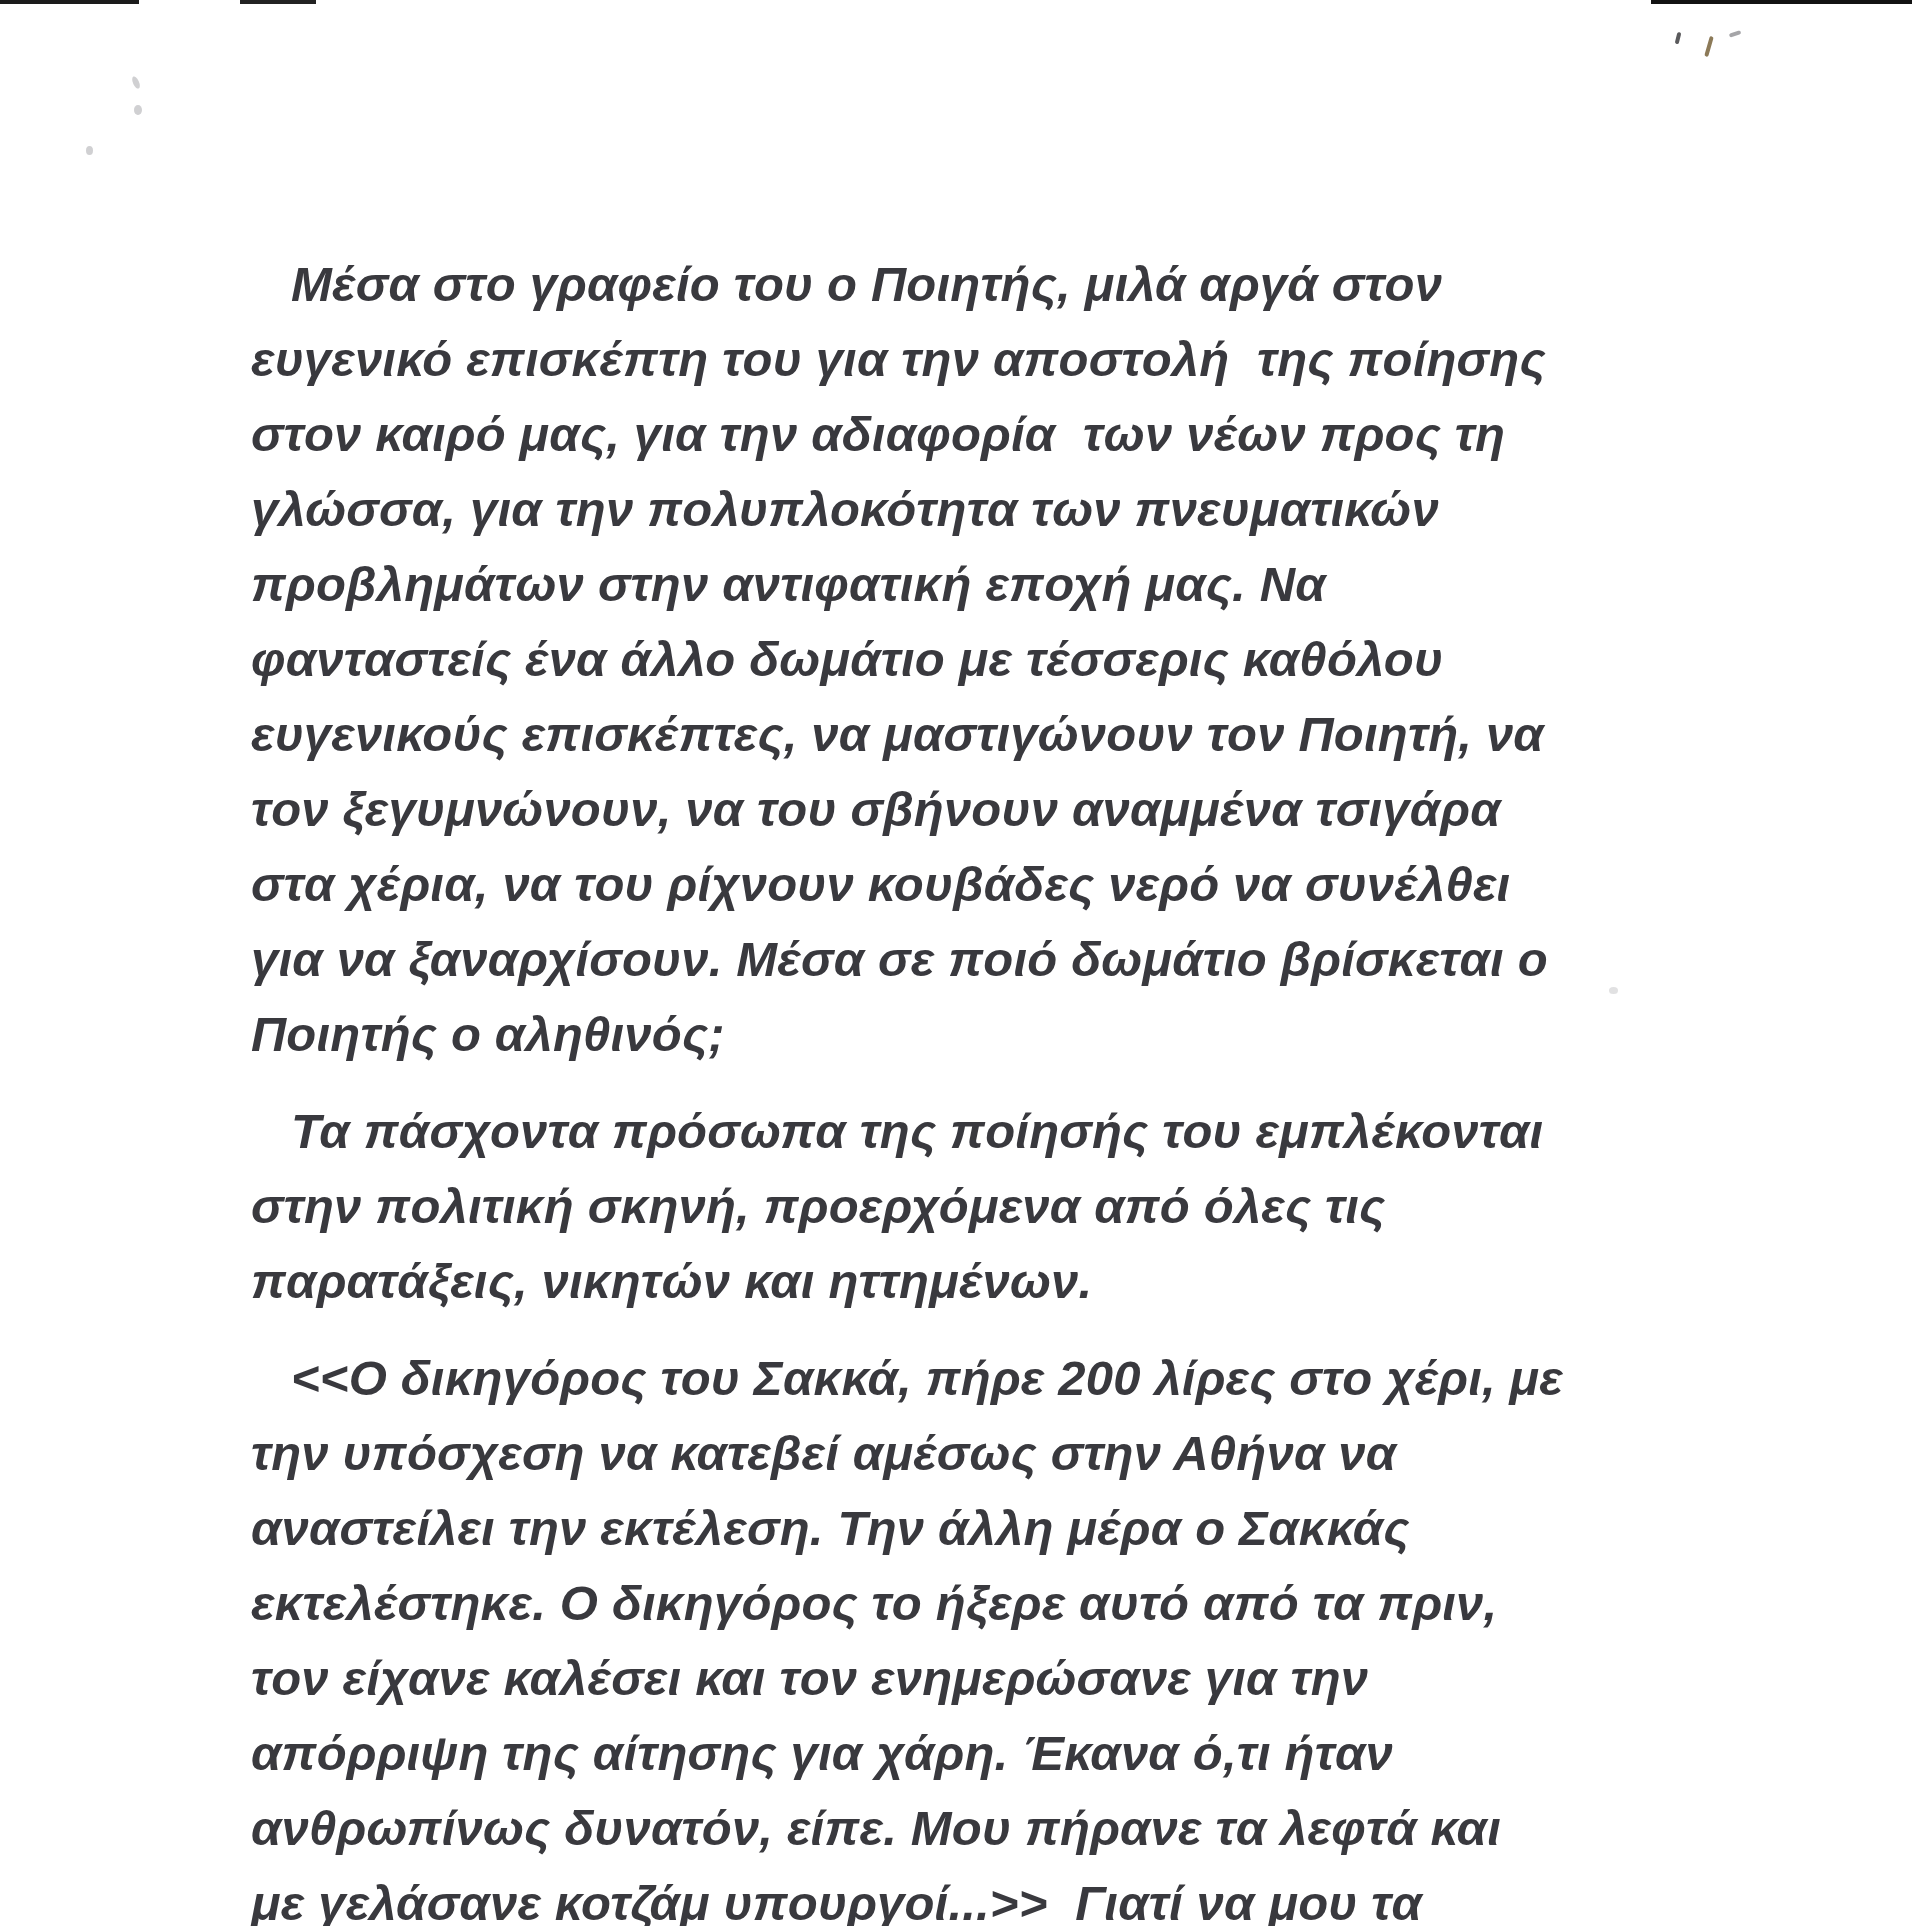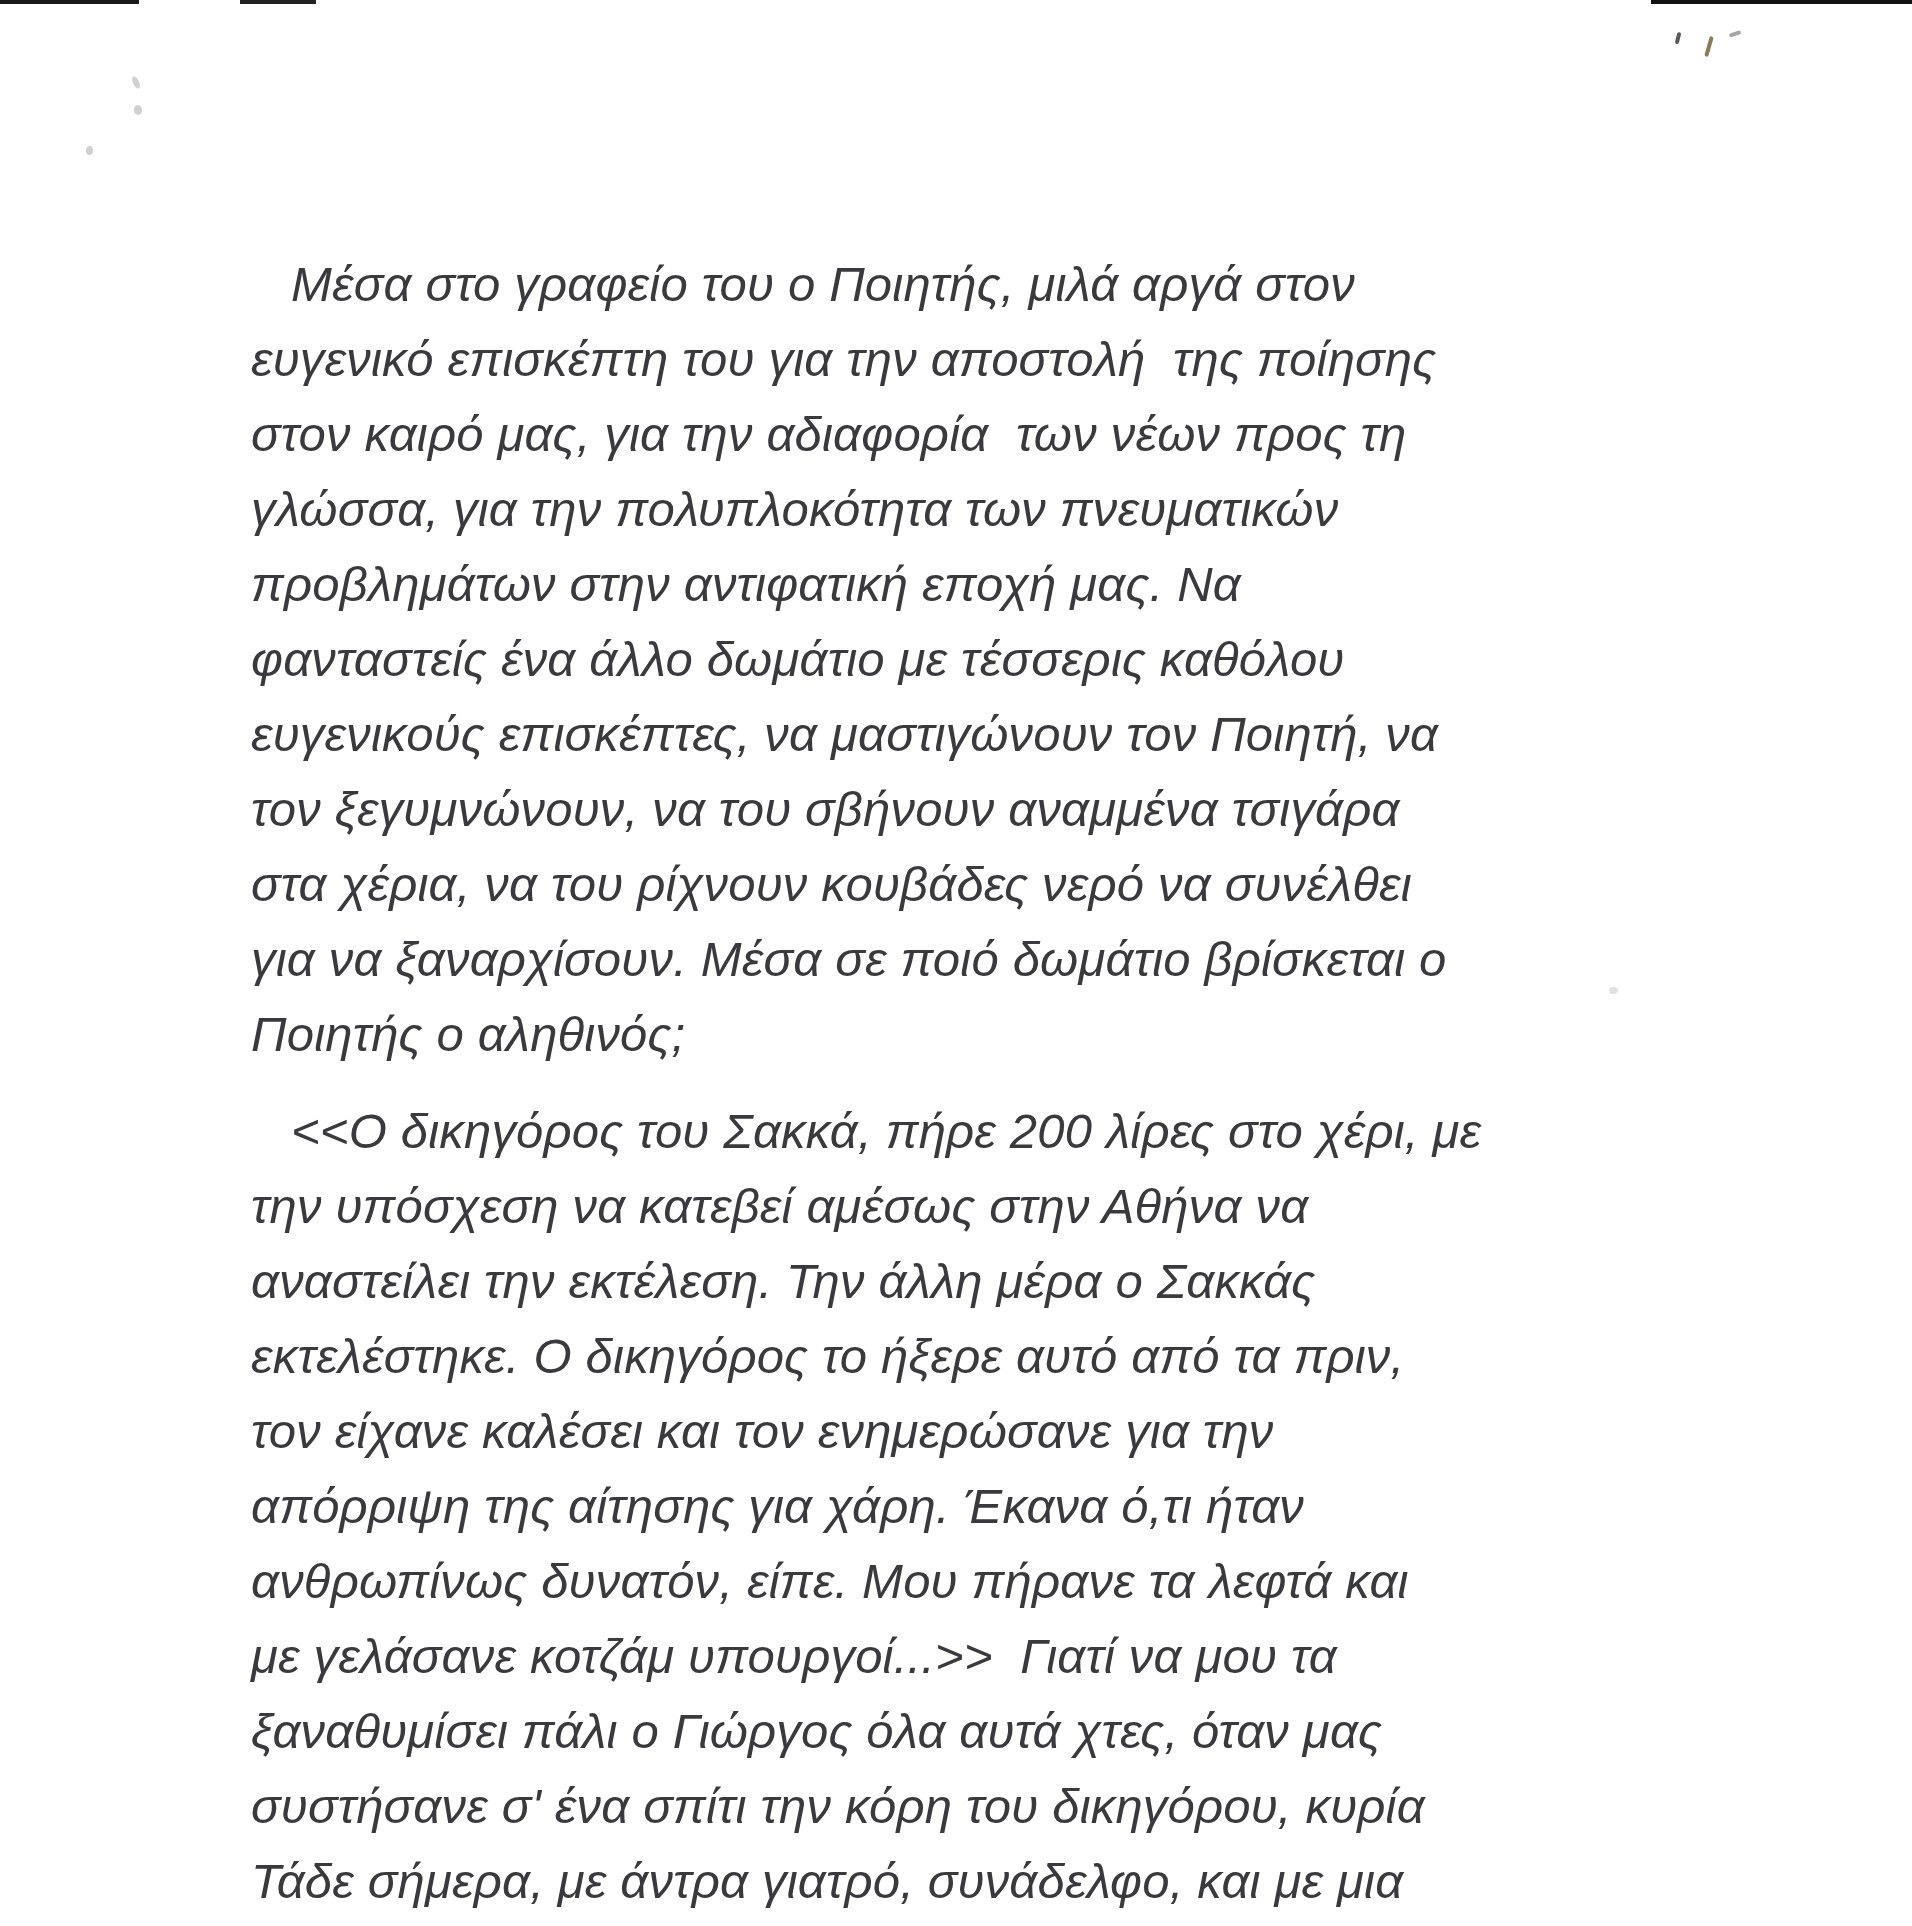--- a/index.html
+++ b/index.html
@@ -20,21 +20,21 @@
     background: #ffffff;
   }
   .text-block {
     position: absolute;
     left: 251px;
     top: 247px;
     width: 1433px;
   }
   .para {
     font-style: italic;
-    font-weight: 400;
+    font-weight: 700;
     font-size: 49px;
     line-height: 75px;
     color: #39393e;
     white-space: pre;
     text-indent: 40px;
     letter-spacing: 0.2px;
     margin: 0;
   }
   .para + .para {
     margin-top: 22px;
@@ -87,20 +87,23 @@
 ευγενικό επισκέπτη του για την αποστολή  της ποίησης
 στον καιρό μας, για την αδιαφορία  των νέων προς τη
 γλώσσα, για την πολυπλοκότητα των πνευματικών
 προβλημάτων στην αντιφατική εποχή μας. Να
 φανταστείς ένα άλλο δωμάτιο με τέσσερις καθόλου
 ευγενικούς επισκέπτες, να μαστιγώνουν τον Ποιητή, να
 τον ξεγυμνώνουν, να του σβήνουν αναμμένα τσιγάρα
 στα χέρια, να του ρίχνουν κουβάδες νερό να συνέλθει
 για να ξαναρχίσουν. Μέσα σε ποιό δωμάτιο βρίσκεται ο
 Ποιητής ο αληθινός;</p>
+    <p class="para">Τα πάσχοντα πρόσωπα της ποίησής του εμπλέκονται
+στην πολιτική σκηνή, προερχόμενα από όλες τις
+παρατάξεις, νικητών και ηττημένων.</p>
     <p class="para">&lt;&lt;Ο δικηγόρος του Σακκά, πήρε 200 λίρες στο χέρι, με
 την υπόσχεση να κατεβεί αμέσως στην Αθήνα να
 αναστείλει την εκτέλεση. Την άλλη μέρα ο Σακκάς
 εκτελέστηκε. Ο δικηγόρος το ήξερε αυτό από τα πριν,
 τον είχανε καλέσει και τον ενημερώσανε για την
 απόρριψη της αίτησης για χάρη. Έκανα ό,τι ήταν
 ανθρωπίνως δυνατόν, είπε. Μου πήρανε τα λεφτά και
 με γελάσανε κοτζάμ υπουργοί...&gt;&gt;  Γιατί να μου τα
 ξαναθυμίσει πάλι ο Γιώργος όλα αυτά χτες, όταν μας
 συστήσανε σ' ένα σπίτι την κόρη του δικηγόρου, κυρία

